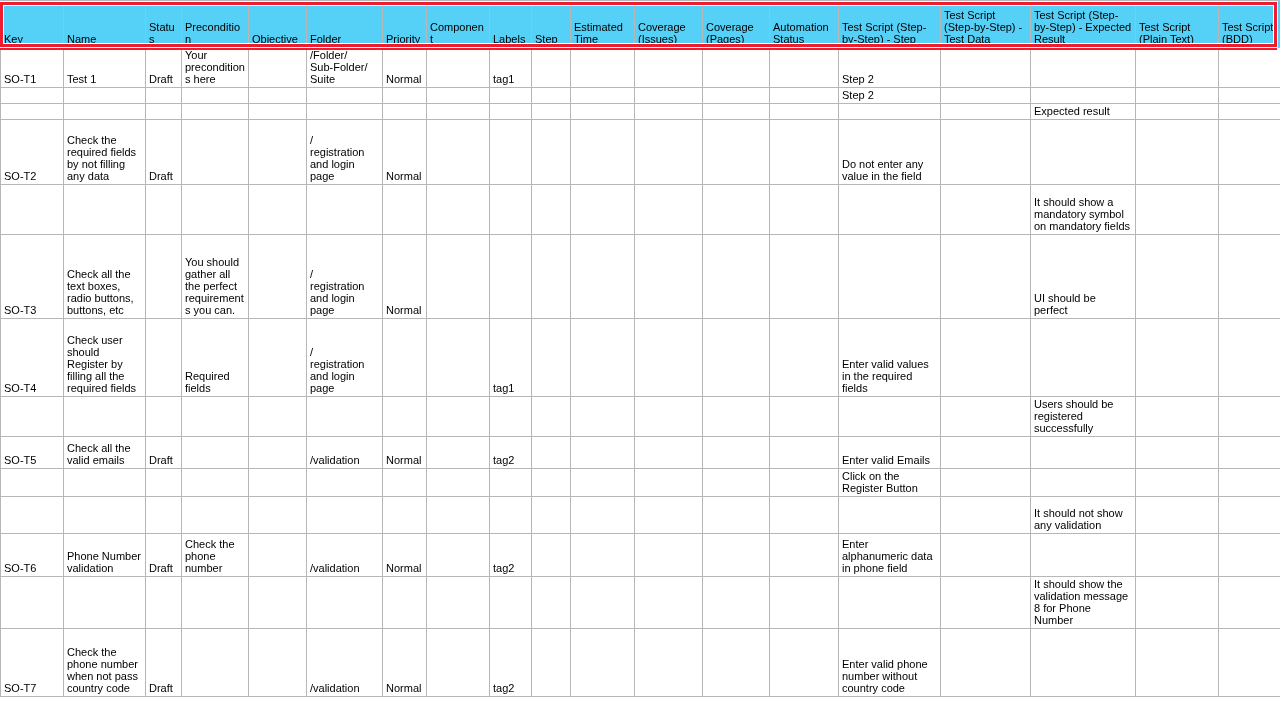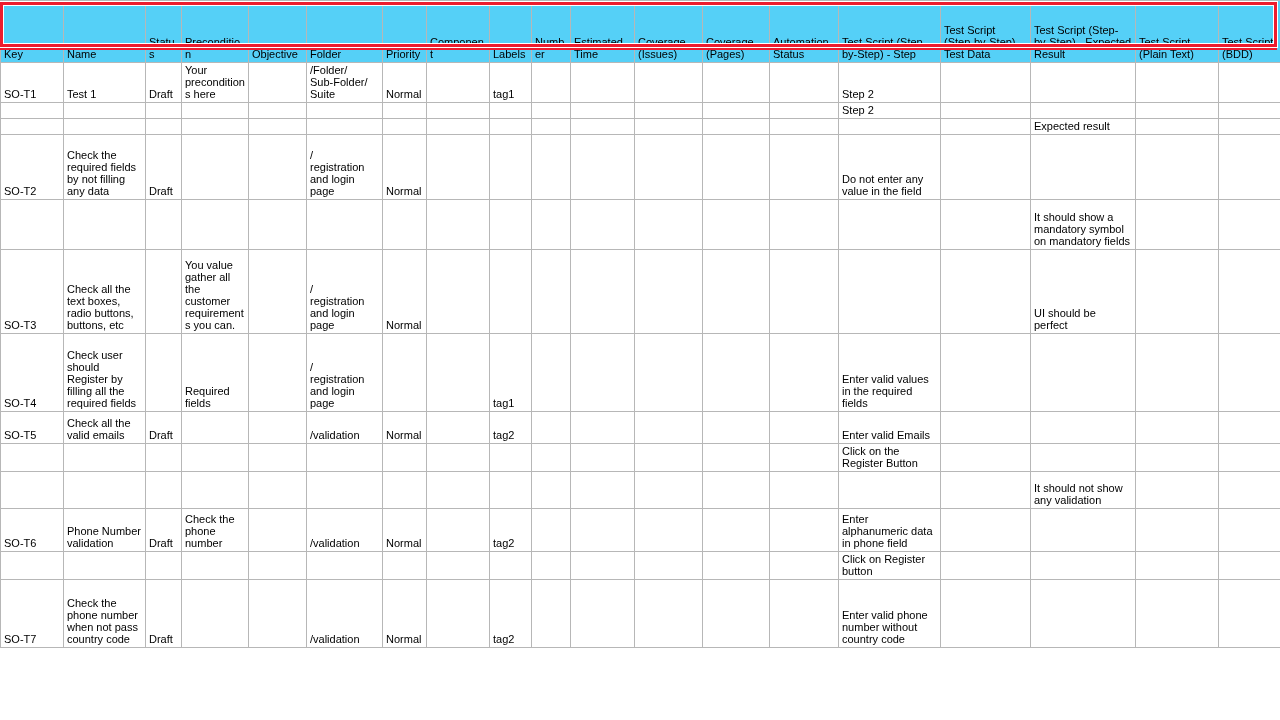--- a/index.html
+++ b/index.html
@@ -25,21 +25,21 @@
     line-height:12px;
     font-weight:400;
     color:var(--txt);
     white-space:pre-wrap;
     overflow-wrap:break-word;
     word-wrap:break-word;
     overflow:hidden;
   }
   thead th{
     background:var(--hdr-bg);
-    height:62px;
+    height:47px;
     box-sizing:border-box;
   }
   tbody tr{height:16px;}
   
   .hl-box{
     position:absolute;
     left:0;top:2px;
     width:1277px;height:45px;
     box-sizing:border-box;
     border:3px solid var(--hl);
@@ -85,21 +85,21 @@
       <tr id="sheet-head-row">
           <th>Key</th>
           <th>Name</th>
           <th>Status</th>
           <th>Precondition</th>
           <th>Objective</th>
           <th>Folder</th>
           <th>Priority</th>
           <th>Component</th>
           <th>Labels</th>
-          <th>Number</th>
+          <th>Step</th>
           <th>Estimated Time</th>
           <th>Coverage (Issues)</th>
           <th>Coverage (Pages)</th>
           <th>Automation Status</th>
           <th>Test Script (Step-by-Step) - Step</th>
           <th>Test Script (Step-by-Step) - Test Data</th>
           <th>Test Script (Step-by-Step) - Expected Result</th>
           <th>Test Script (Plain Text)</th>
           <th>Test Script (BDD)</th>
         </tr>
@@ -210,21 +210,21 @@
           <td></td>
           <td></td>
           <td>It should show a mandatory symbol on mandatory fields</td>
           <td></td>
           <td></td>
         </tr>
         <tr style="height: 84px;">
           <td>SO-T3</td>
           <td>Check all the text boxes, radio buttons, buttons, etc</td>
           <td></td>
-          <td>You value gather all the customer requirements you can.</td>
+          <td>You should gather all the perfect requirements you can.</td>
           <td></td>
           <td>/
 registration and login page</td>
           <td>Normal</td>
           <td></td>
           <td></td>
           <td></td>
           <td></td>
           <td></td>
           <td></td>
@@ -247,20 +247,41 @@
           <td></td>
           <td>tag1</td>
           <td></td>
           <td></td>
           <td></td>
           <td></td>
           <td></td>
           <td>Enter valid values in the required fields</td>
           <td></td>
           <td></td>
+          <td></td>
+          <td></td>
+        </tr>
+        <tr style="height: 38px;">
+          <td></td>
+          <td></td>
+          <td></td>
+          <td></td>
+          <td></td>
+          <td></td>
+          <td></td>
+          <td></td>
+          <td></td>
+          <td></td>
+          <td></td>
+          <td></td>
+          <td></td>
+          <td></td>
+          <td></td>
+          <td></td>
+          <td>Users should be registered successfully</td>
           <td></td>
           <td></td>
         </tr>
         <tr style="height: 32px;">
           <td>SO-T5</td>
           <td>Check all the valid emails</td>
           <td>Draft</td>
           <td></td>
           <td></td>
           <td>/validation</td>
@@ -334,38 +355,38 @@
           <td></td>
           <td></td>
           <td></td>
           <td></td>
           <td>Enter alphanumeric data in phone field</td>
           <td></td>
           <td></td>
           <td></td>
           <td></td>
         </tr>
-        <tr style="height: 24px;">
-          <td></td>
-          <td></td>
-          <td></td>
-          <td></td>
-          <td></td>
-          <td></td>
-          <td></td>
-          <td></td>
-          <td></td>
-          <td></td>
-          <td></td>
-          <td></td>
-          <td></td>
-          <td></td>
-          <td>Click on Register button</td>
-          <td></td>
-          <td></td>
+        <tr style="height: 40px;">
+          <td></td>
+          <td></td>
+          <td></td>
+          <td></td>
+          <td></td>
+          <td></td>
+          <td></td>
+          <td></td>
+          <td></td>
+          <td></td>
+          <td></td>
+          <td></td>
+          <td></td>
+          <td></td>
+          <td></td>
+          <td></td>
+          <td>It should show the validation message 8 for Phone Number</td>
           <td></td>
           <td></td>
         </tr>
         <tr style="height: 68px;">
           <td>SO-T7</td>
           <td>Check the phone number when not pass country code</td>
           <td>Draft</td>
           <td></td>
           <td></td>
           <td>/validation</td>

